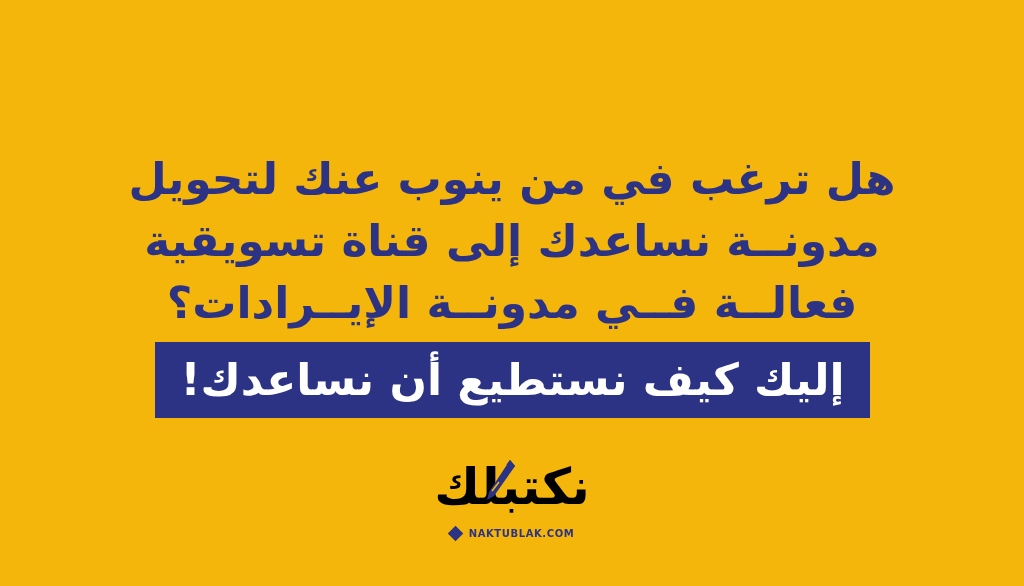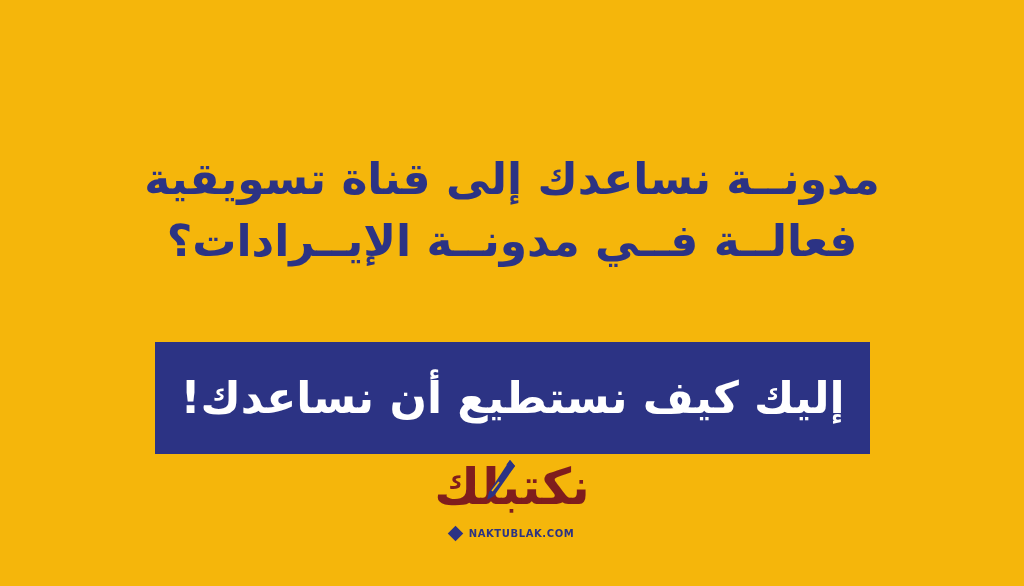--- a/index.html
+++ b/index.html
@@ -46,21 +46,21 @@
     letter-spacing: 0px;
     white-space: nowrap;
   }
 
   
   .cta-band {
     position: absolute;
     top: 342px;
     left: 155px;
     width: 715px;
-    height: 112px;
+    height: 76px;
     background: #2c3384;
     display: flex;
     align-items: center;
     justify-content: center;
     direction: rtl;
     box-sizing: border-box;
   }
 
   .cta-text {
     color: #ffffff;
@@ -85,21 +85,21 @@
   .logo-mark {
     position: relative;
     width: 168px;
     height: 62px;
     display: flex;
     align-items: center;
     justify-content: center;
   }
 
   .logo-wordmark {
-    color: #7f1d1d;
+    color: #000000;
     font-family: "DejaVu Sans", "Liberation Sans", sans-serif;
     font-weight: 700;
     font-size: 50px;
     line-height: 1;
     direction: rtl;
     white-space: nowrap;
     letter-spacing: -2px;
   }
 
   
@@ -138,20 +138,21 @@
     line-height: 1;
     white-space: nowrap;
   }
 </style>
 </head>
 <body>
 
 <div class="banner">
 
   <div class="headline">
+    <span class="headline-line">هل ترغب في من ينوب عنك لتحويل</span>
     <span class="headline-line">مدونــة نساعدك إلى قناة تسويقية</span>
     <span class="headline-line">فعالــة فــي مدونــة الإيــرادات؟</span>
   </div>
 
   <div class="cta-band">
     <span class="cta-text">إليك كيف نستطيع أن نساعدك!</span>
   </div>
 
   <div class="logo-lockup">
 

